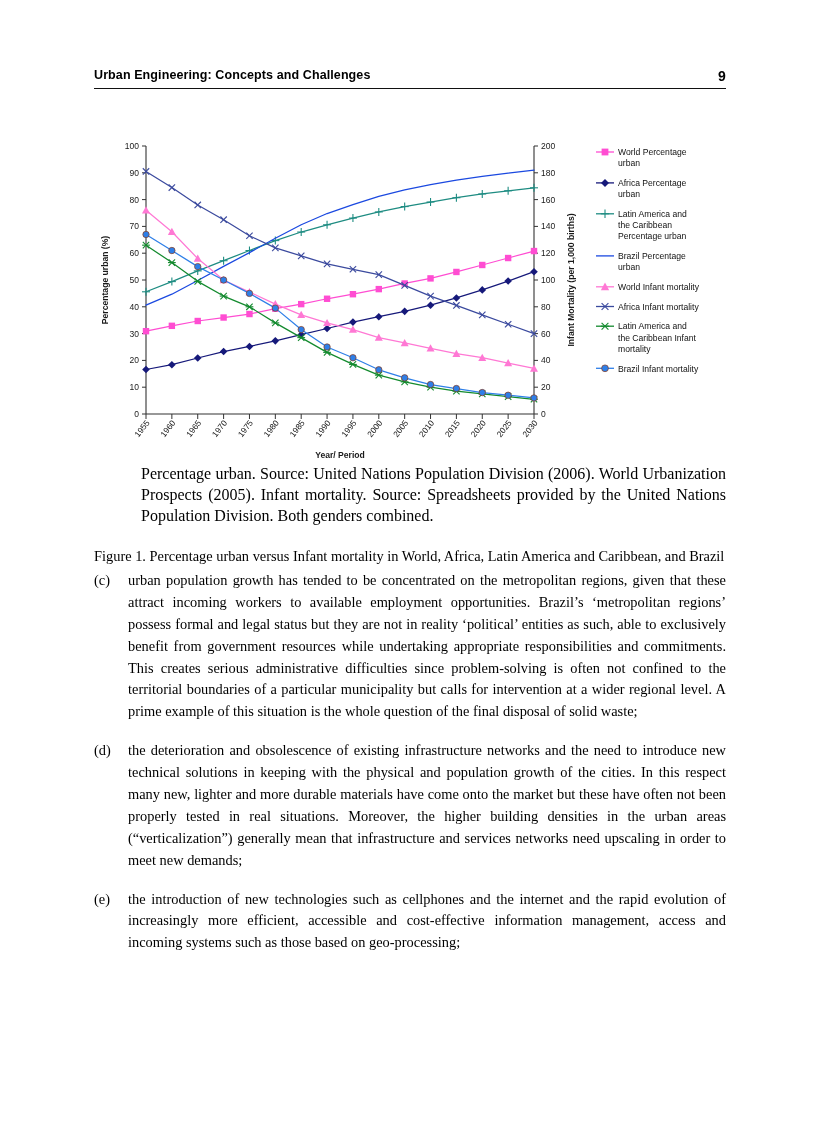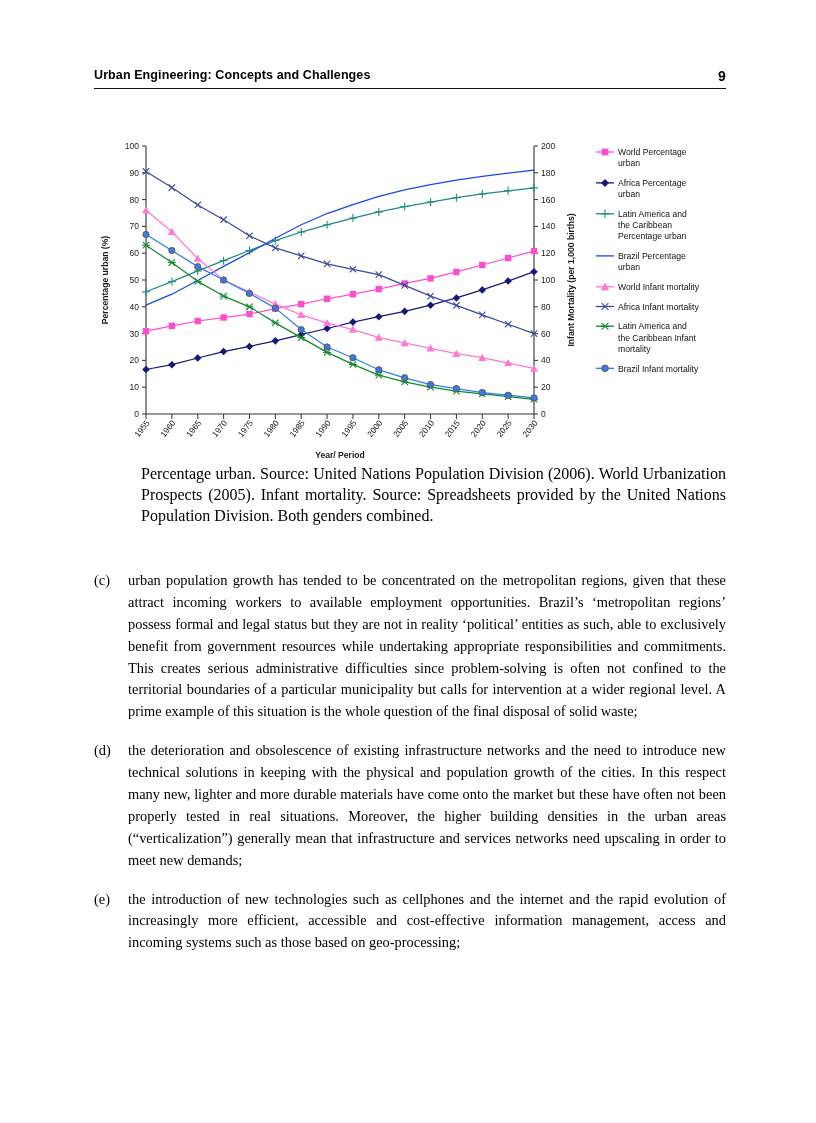--- a/index.html
+++ b/index.html
@@ -500,20 +500,21 @@
             <text x="524" y="219.79999999999995" font-family="&quot;Liberation Sans&quot;, sans-serif" font-size="8.6" font-weight="normal" fill="#111" text-anchor="start">mortality</text>
           </g>
           <g>
             <line x1="502" y1="236.29999999999995" x2="520" y2="236.29999999999995" stroke="#2E7FE8" stroke-width="1.3"></line>
             <circle cx="511" cy="236.29999999999995" r="3.4" fill="#2E7FE8" stroke="#8a3a1a" stroke-width="0.7"></circle>
             <text x="524" y="239.49999999999994" font-family="&quot;Liberation Sans&quot;, sans-serif" font-size="8.6" font-weight="normal" fill="#111" text-anchor="start">Brazil Infant mortality</text>
           </g>
         </svg>
     </div>
     <div class="fig-source">Percentage urban. Source: United Nations Population Division (2006). World Urbanization Prospects (2005). Infant mortality. Source: Spreadsheets provided by the United Nations Population Division. Both genders combined.</div>
+    <div class="fig-caption">Figure 1. Percentage urban versus Infant mortality in World, Africa, Latin America and Caribbean, and Brazil</div>
   </div>
 
   <div class="body-list" id="body-list">
       <div class="li">
         <div class="marker">(c)</div>
         <div class="txt">urban population growth has tended to be concentrated on the metropolitan regions, given that these attract incoming workers to available employment opportunities. Brazil’s ‘metropolitan regions’ possess formal and legal status but they are not in reality ‘political’ entities as such, able to exclusively benefit from government resources while undertaking appropriate responsibilities and commitments. This creates serious administrative difficulties since problem-solving is often not confined to the territorial boundaries of a particular municipality but calls for intervention at a wider regional level. A prime example of this situation is the whole question of the final disposal of solid waste;</div>
       </div>
       <div class="li">
         <div class="marker">(d)</div>
         <div class="txt">the deterioration and obsolescence of existing infrastructure networks and the need to introduce new technical solutions in keeping with the physical and population growth of the cities.  In this respect many new, lighter and more durable materials have come onto the market but these have often not been properly tested in real situations. Moreover, the higher building densities in the urban areas (“verticalization”) generally mean that infrastructure and services networks need upscaling in order to meet new demands;</div>

